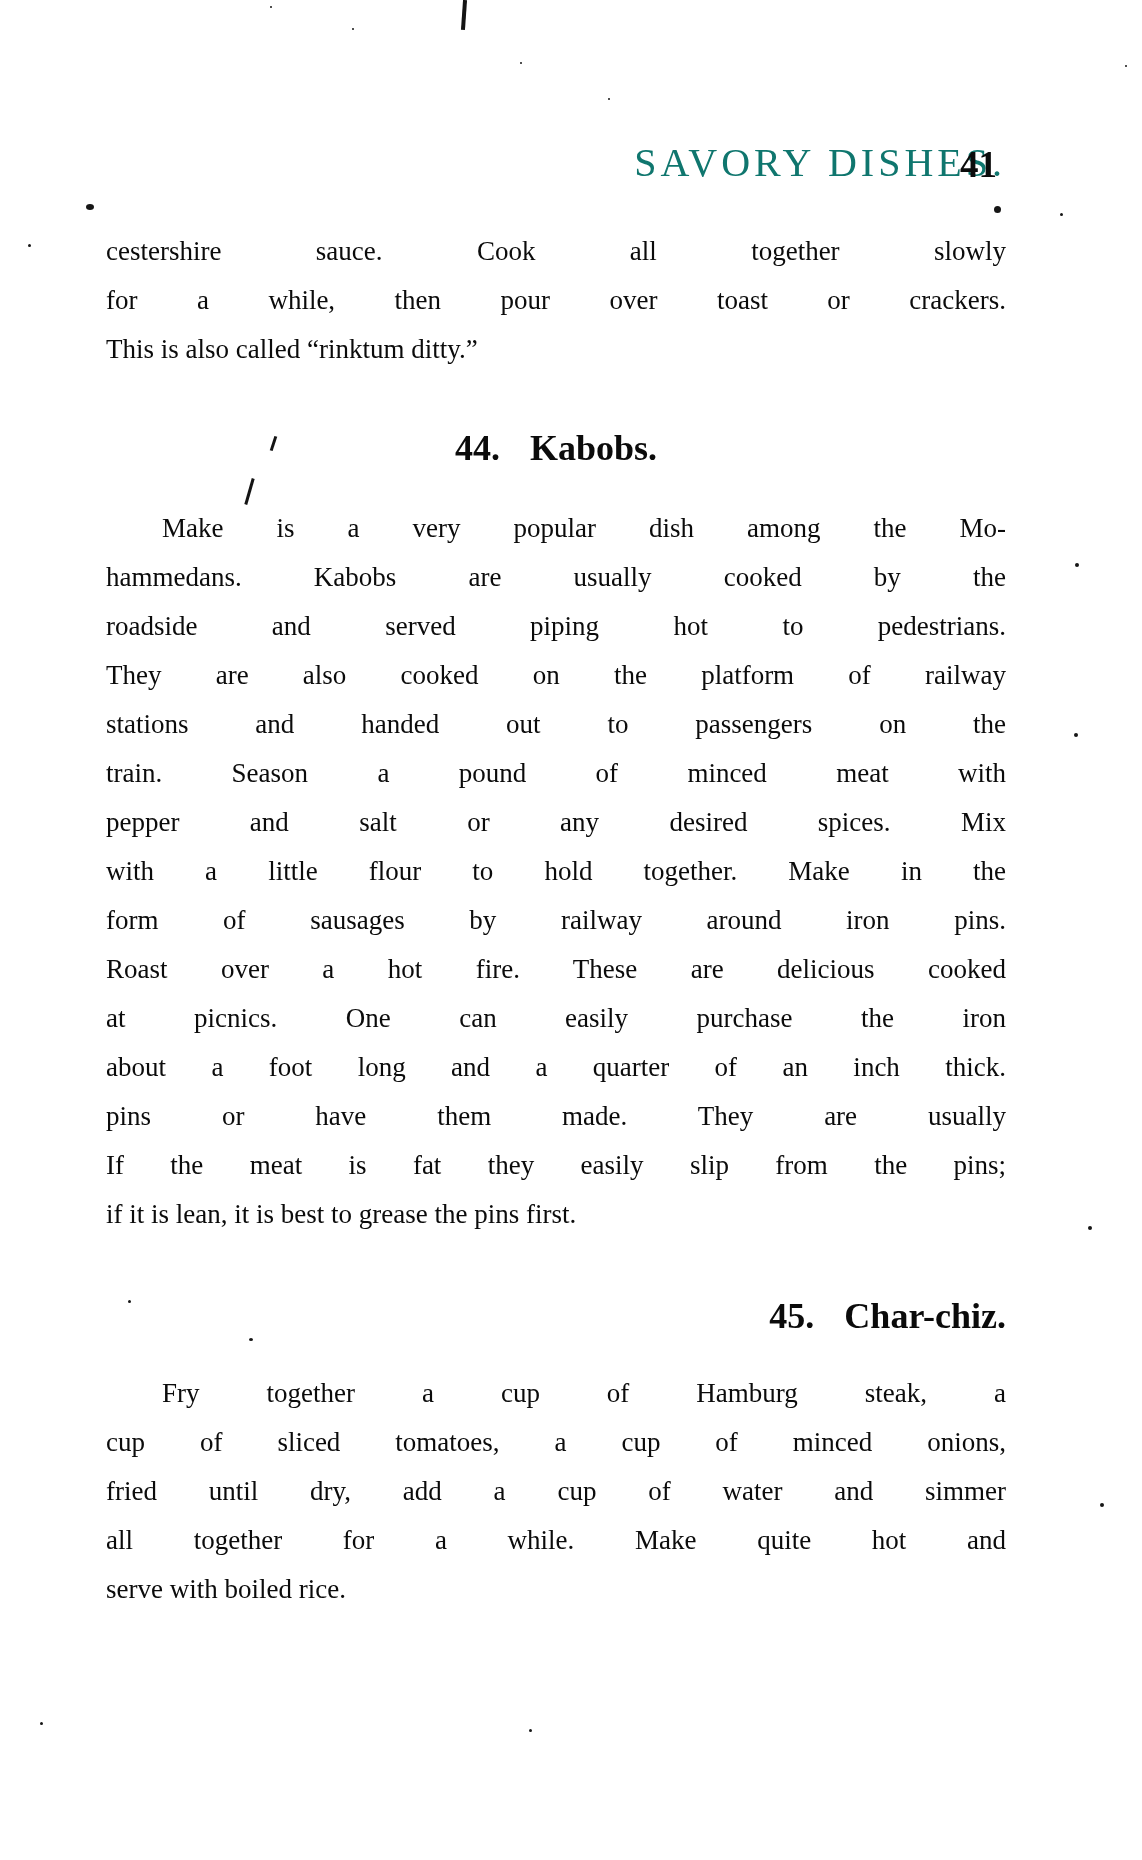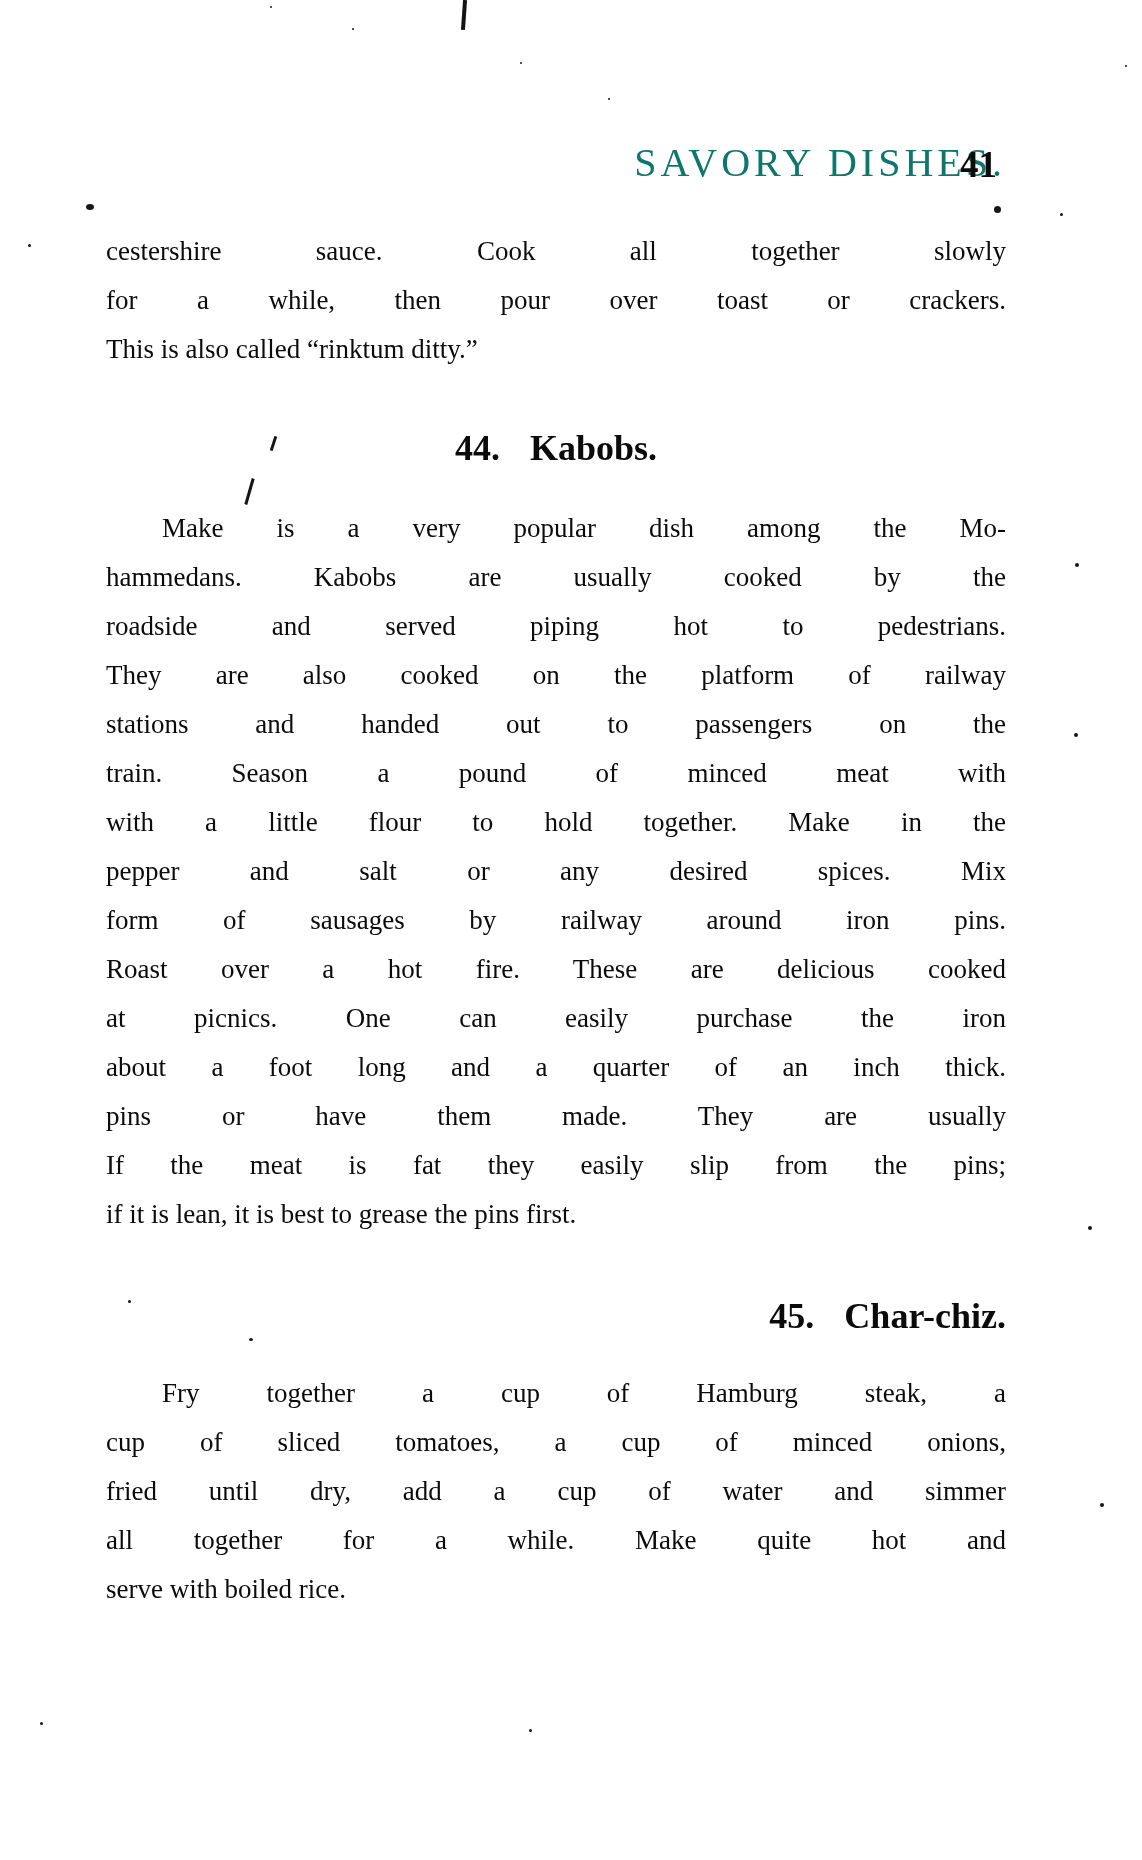--- a/index.html
+++ b/index.html
@@ -79,22 +79,22 @@
     <span class="sec-num">44.</span><span class="sec-name">Kabobs.</span>
   </h2>
 
   <section class="para" id="p2">
     <div class="line indent">Make is a very popular dish among the Mo-</div>
     <div class="line">hammedans. Kabobs are usually cooked by the</div>
     <div class="line">roadside and served piping hot to pedestrians.</div>
     <div class="line">They are also cooked on the platform of railway</div>
     <div class="line">stations and handed out to passengers on the</div>
     <div class="line">train. Season a pound of minced meat with</div>
+    <div class="line">pepper and salt or any desired spices. Mix</div>
     <div class="line">with a little flour to hold together. Make in the</div>
-    <div class="line">pepper and salt or any desired spices. Mix</div>
     <div class="line">form of sausages by railway around iron pins.</div>
     <div class="line">Roast over a hot fire. These are delicious cooked</div>
     <div class="line">at picnics. One can easily purchase the iron</div>
     <div class="line">about a foot long and a quarter of an inch thick.</div>
     <div class="line">pins or have them made. They are usually</div>
     <div class="line">If the meat is fat they easily slip from the pins;</div>
     <div class="line last">if it is lean, it is best to grease the pins first.</div>
   </section>
 
   <h2 class="sec-heading" id="h45">

